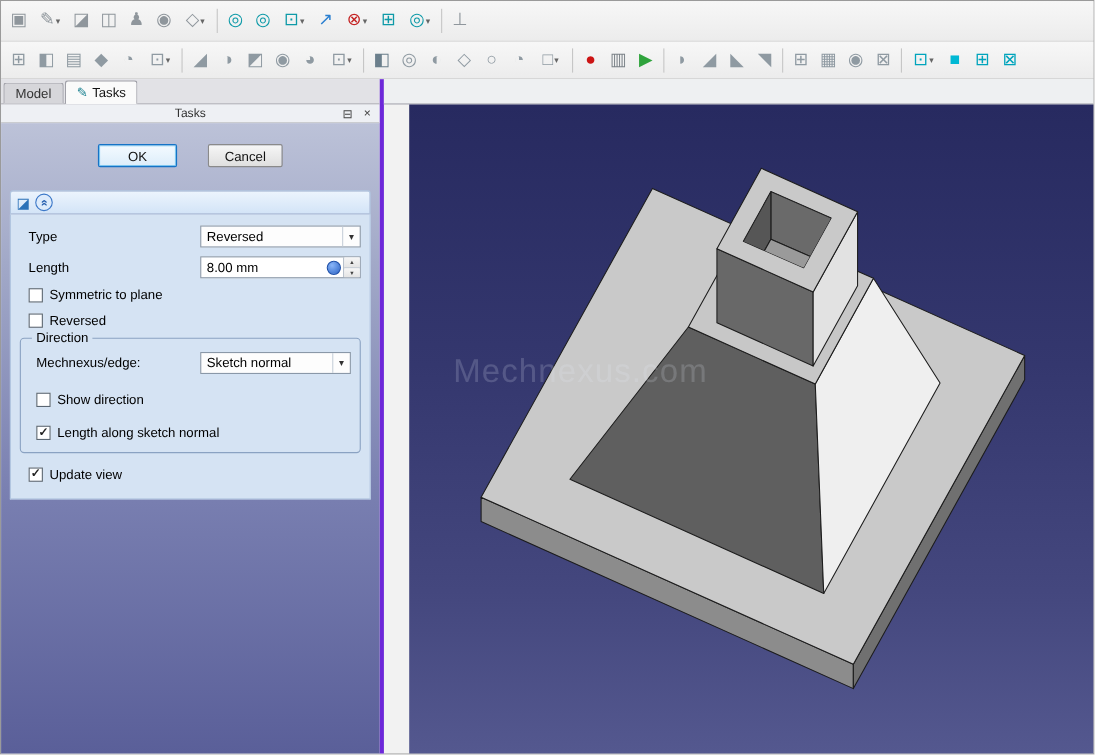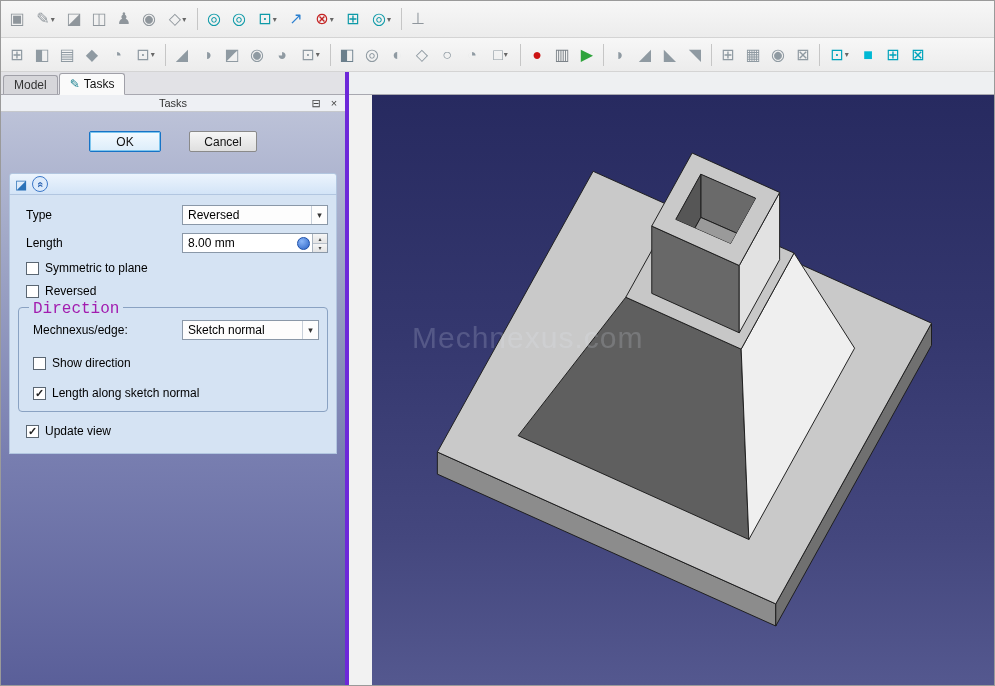--- a/index.html
+++ b/index.html
@@ -65,21 +65,21 @@
   .spinners { width:15px; align-self:stretch; display:flex; flex-direction:column; border-left:1px solid #aab4c0; }
   .spin-btn { flex:1; background:linear-gradient(#f6f6f6,#e4e4e4); display:flex; align-items:center; justify-content:center; font-size:6px; color:#444; }
   .spin-btn.up { border-bottom:1px solid #b8c0ca; }
 
   .cbrow { display:flex; align-items:center; gap:6px; margin:0 8px 9px 16px; }
   .cb { width:13px; height:13px; background:#fff; border:1px solid #5a6672; display:flex; align-items:center; justify-content:center; flex:0 0 13px; }
   .cb .mark { font-size:11px; font-weight:bold; color:#222; line-height:1; }
   .cblabel { font-size:12px; color:#000; }
 
   .groupbox { margin:4px 8px 12px 8px; border:1px solid #8aa2c2; border-radius:4px; padding:12px 0 2px 0; position:relative; }
-  .groupbox .legend { position:absolute; top:-8px; left:10px; background:#d5e3f3; padding:0 4px; font-size:16px; color:#a21caf;font-family:Liberation Mono, monospace; }
+  .groupbox .legend { position:absolute; top:-8px; left:10px; background:#d5e3f3; padding:0 4px; font-size:12px; color:#000000; }
   .groupbox .frow { margin:0 8px 8px 6px; }
   .groupbox .field { width:137px; }
   .groupbox .cbrow { margin-left:14px;margin-top:16px; }
 
   
   .mdi-strip { height:23px; flex:0 0 23px; background:#eef0f2; border-bottom:1px solid #a8a8b0; }
   .viewport { flex:1; position:relative; background:linear-gradient(180deg,#272a60 0%, #34376e 40%, #44477e 75%, #54588f 100%); min-height:0;margin-left:23px; }
   .viewport svg { position:absolute; inset:0; width:100%; height:100%; }
   .watermark { position:absolute; left:40px; top:226px; font-size:30px; letter-spacing:1px; color:rgba(235,238,250,0.18); pointer-events:none; }
 </style>

